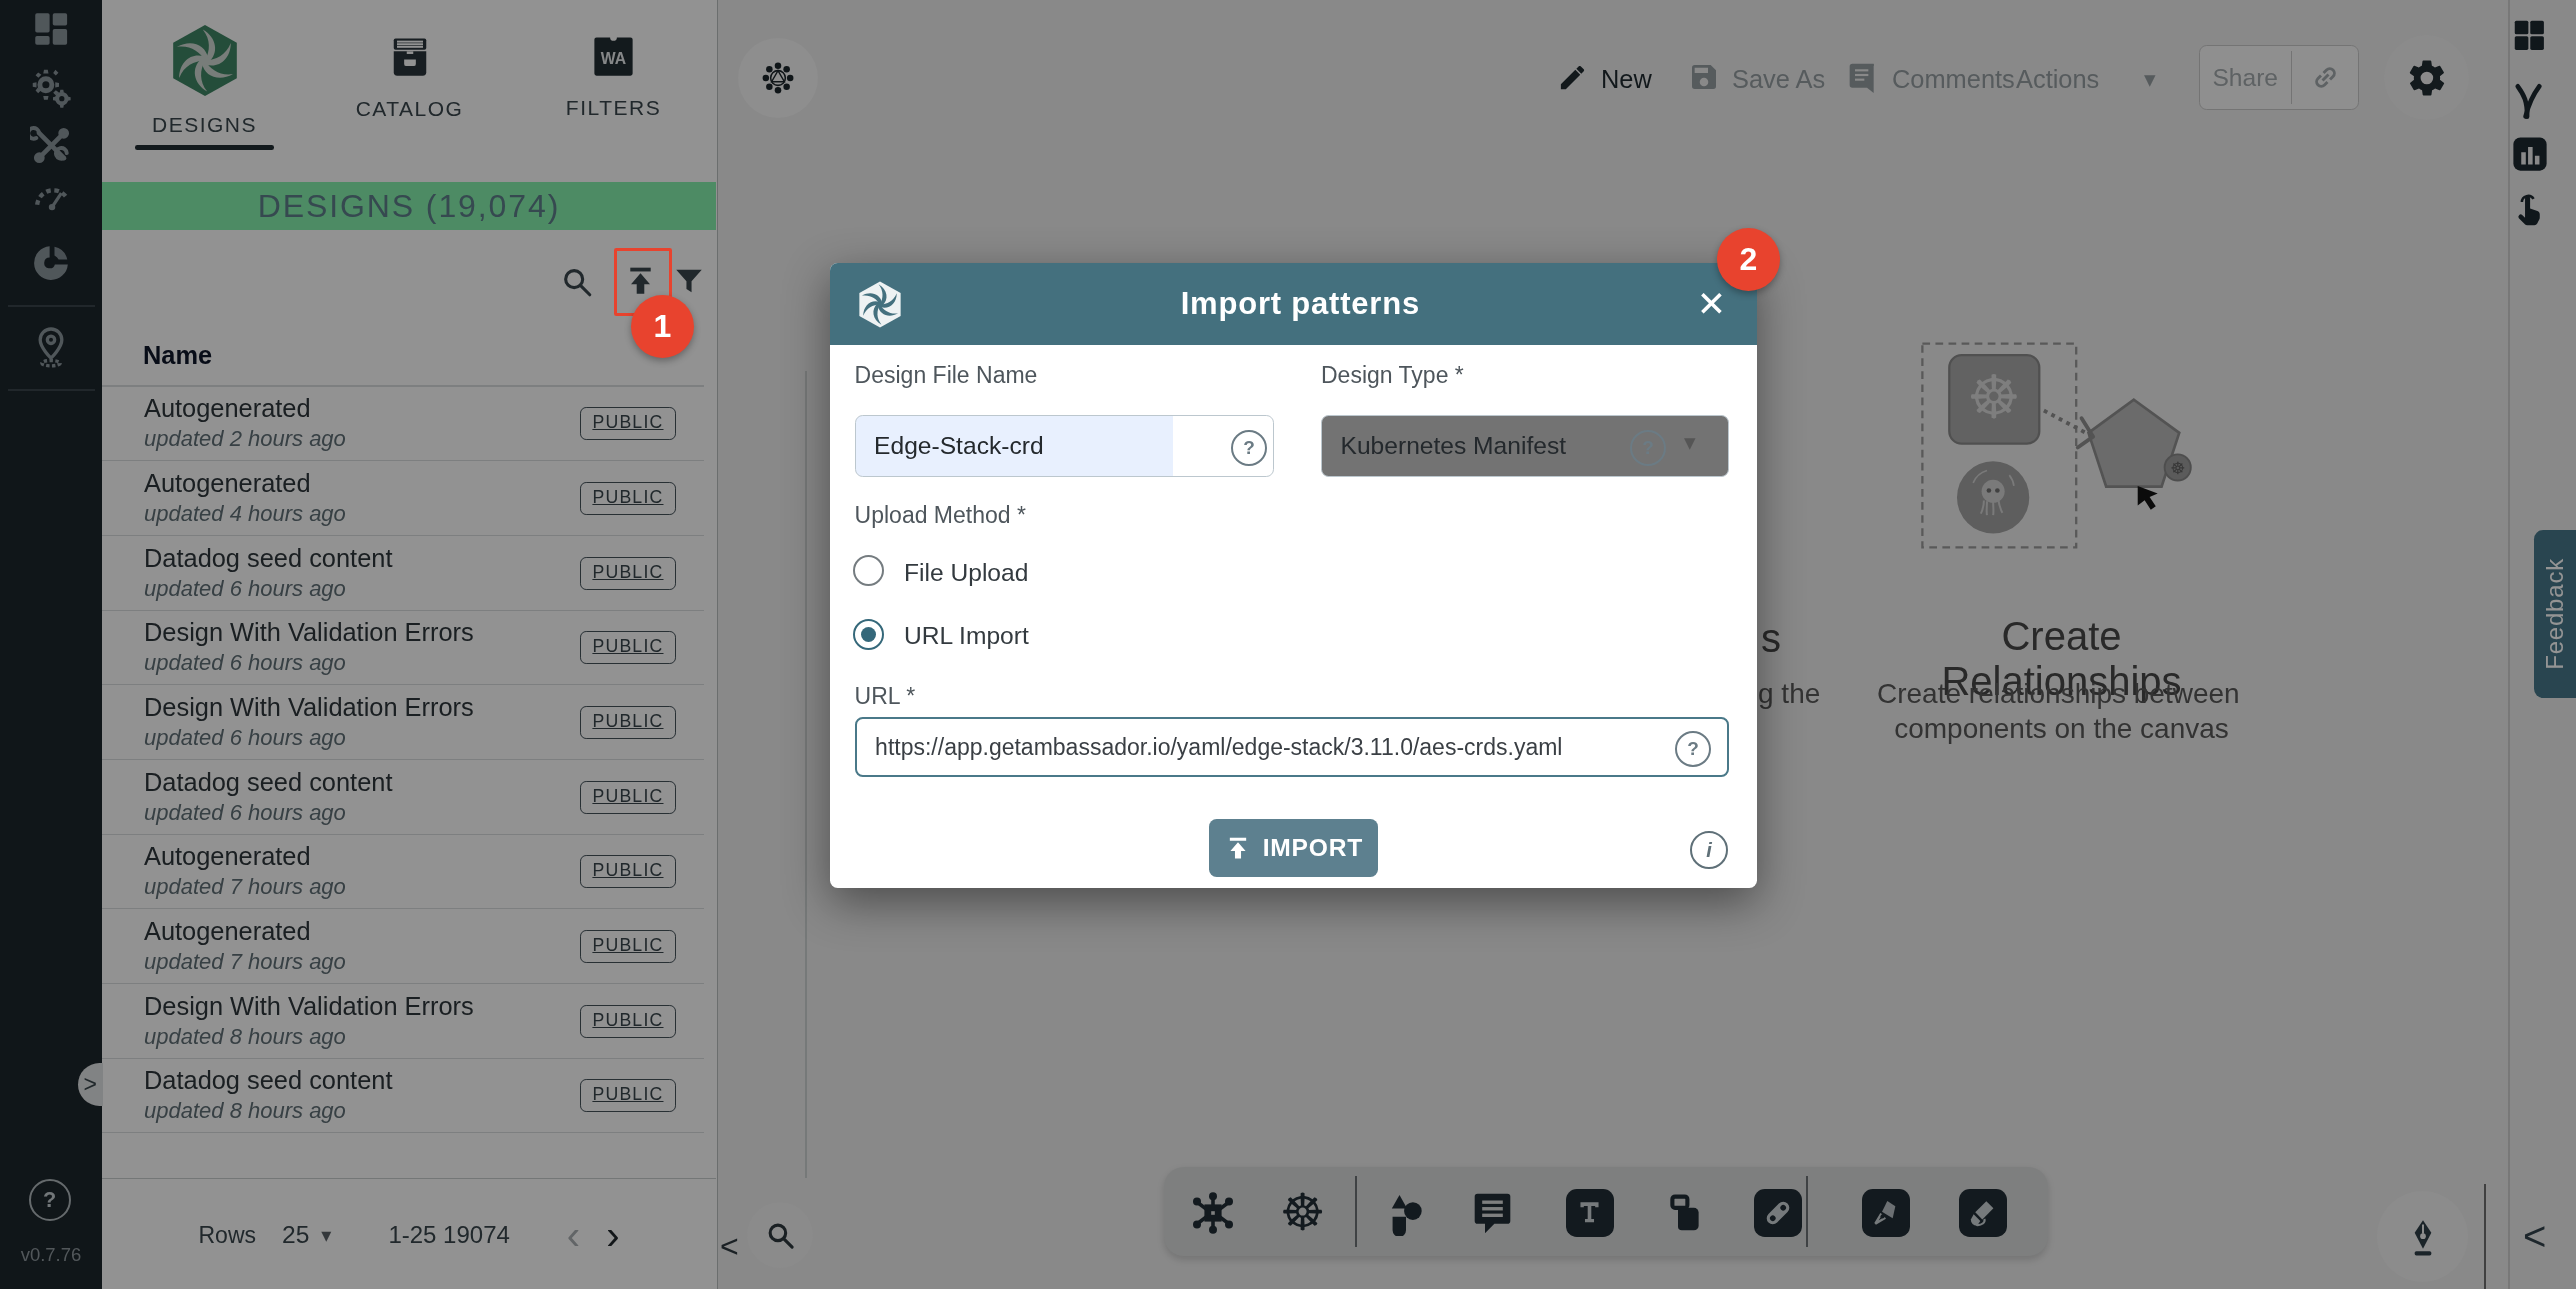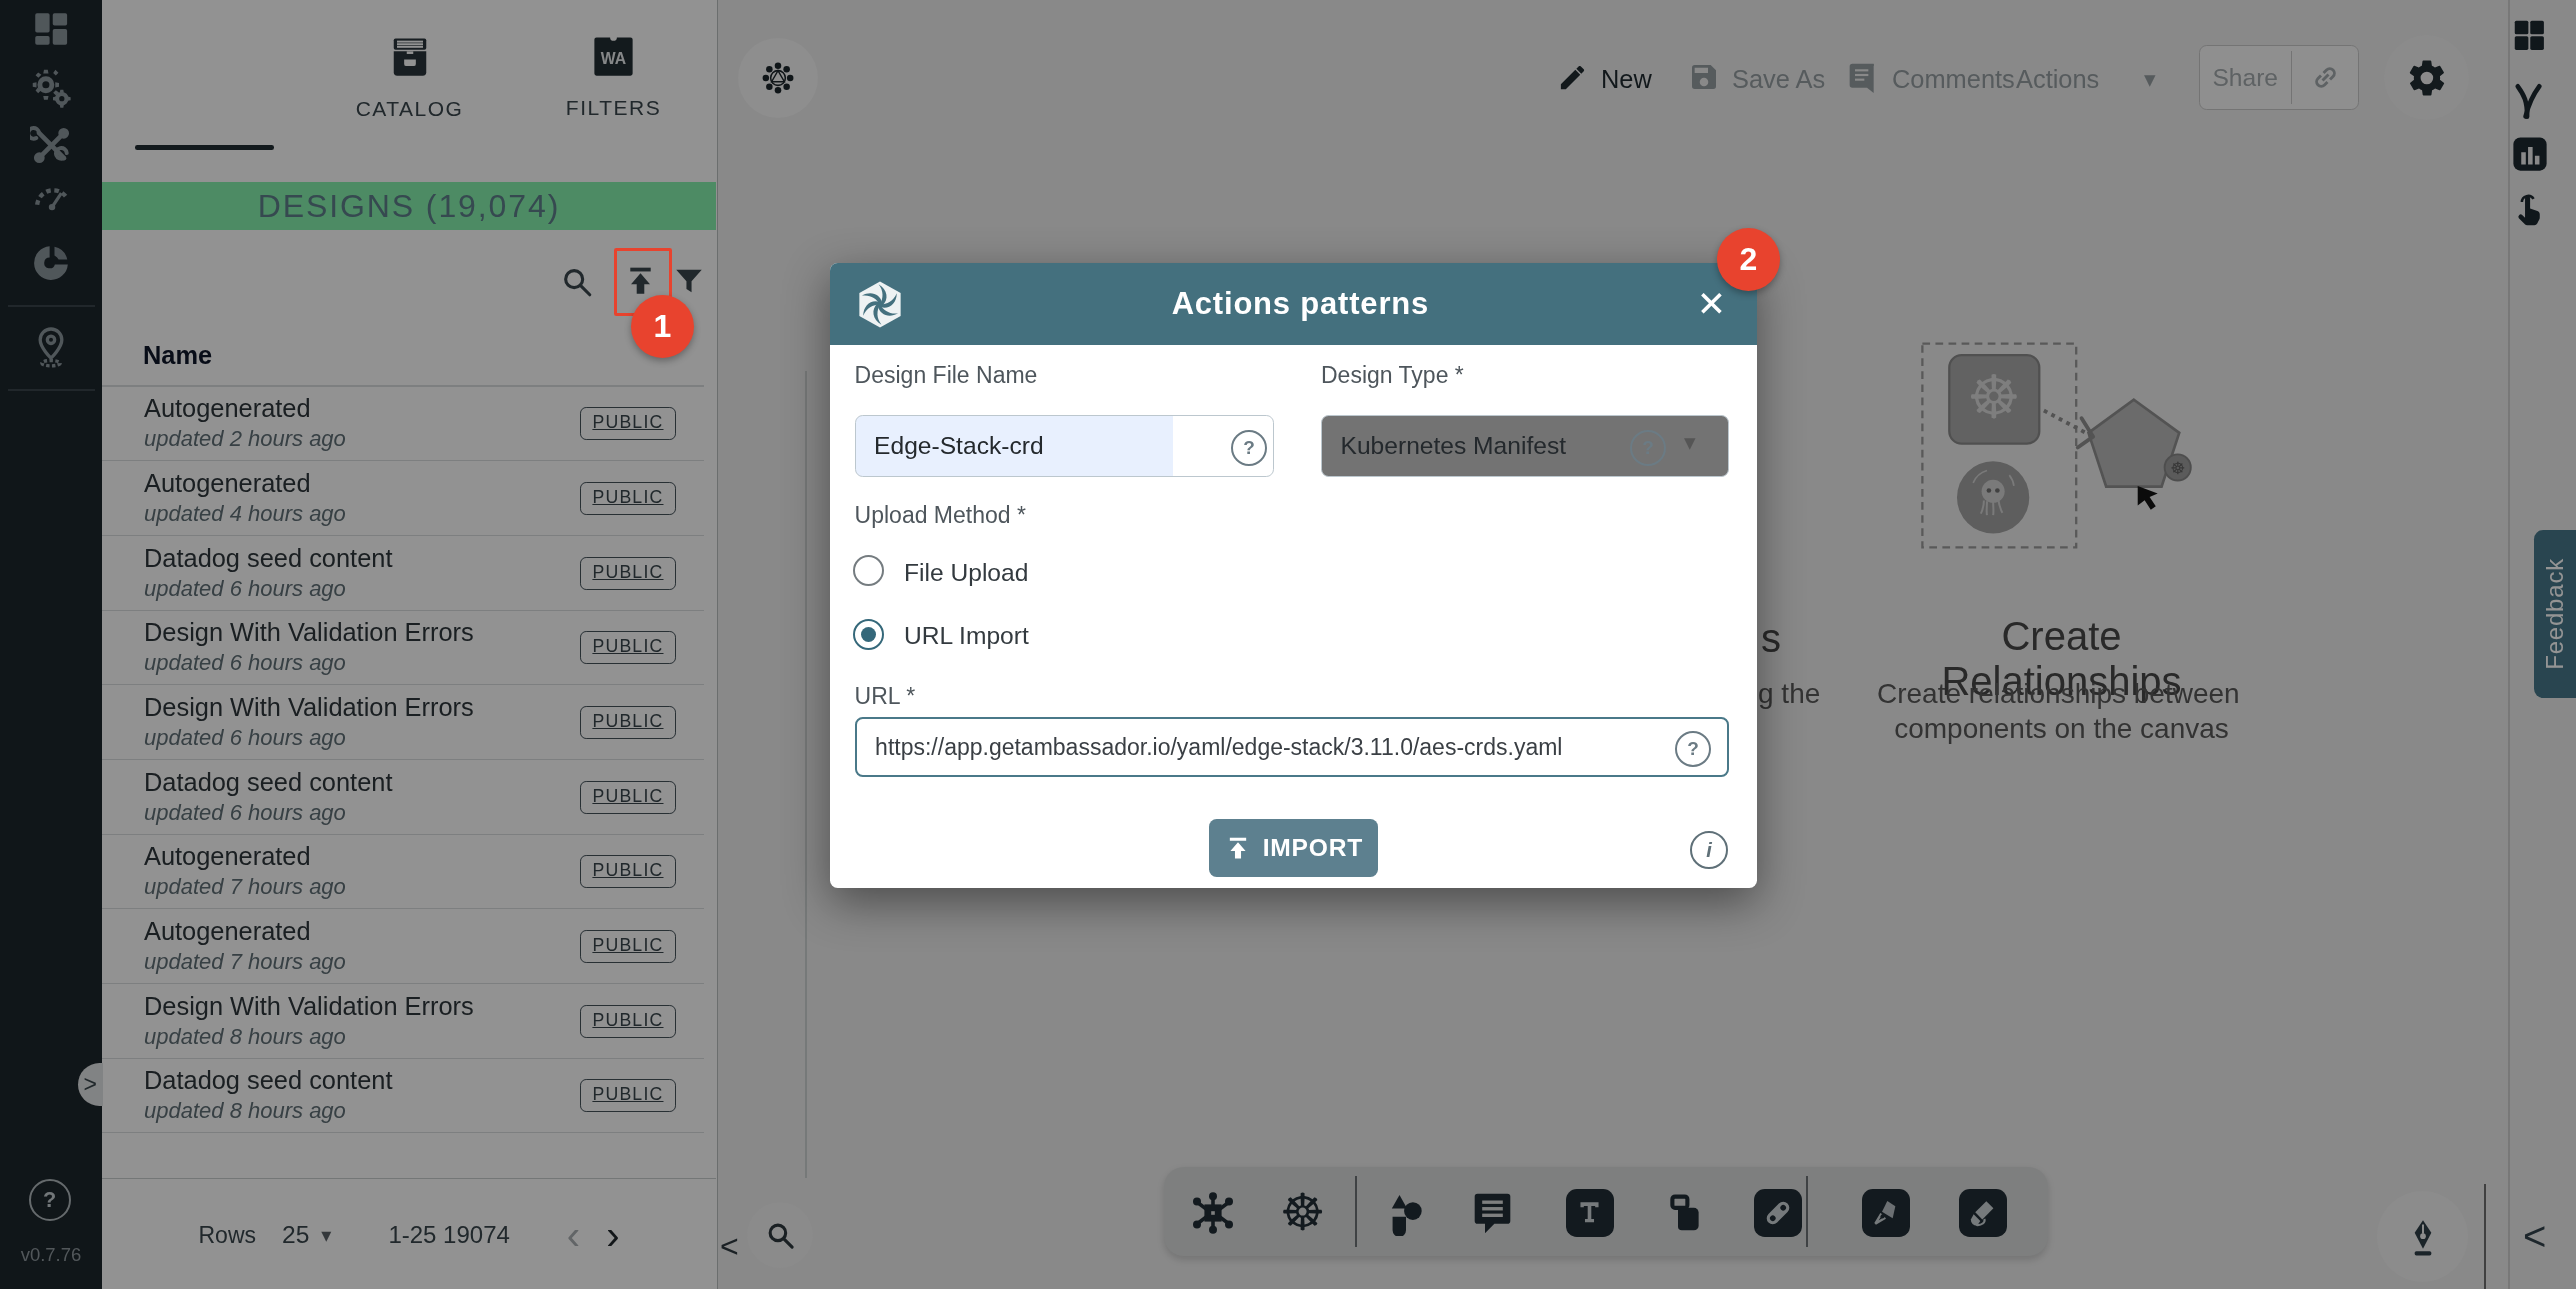--- a/index.html
+++ b/index.html
@@ -365,20 +365,37 @@
           <ellipse cx="12" cy="23" rx="5.5" ry="1.6" stroke-dasharray="2 1.4"></ellipse>
         </svg>
     </div>
     <div class="abs rail-hr" style="top:389px;"></div>
     <div class="abs ic help-circle" style="left:28.5px;top:1179px;">?</div>
     <div class="abs rail-version" style="top:1244px;">v0.7.76</div>
   </div>
 
   <div class="abs panel">
 
+    <div class="abs tab" style="left:0;">
+      <div class="ic" style="margin-top:21.6px;">
+        <svg width="74" height="77" viewBox="0 0 100 100">
+          <polygon points="50,2 93,26 93,74 50,98 7,74 7,26" fill="#3F8564"></polygon>
+          <g fill="#cfd8d2">
+            <path d="M50 50 C57 37 58 22 47 8 C66 19 69 40 55 52 Z"></path>
+            <path d="M50 50 C57 37 58 22 47 8 C66 19 69 40 55 52 Z" transform="rotate(60 50 50)"></path>
+            <path d="M50 50 C57 37 58 22 47 8 C66 19 69 40 55 52 Z" transform="rotate(120 50 50)"></path>
+            <path d="M50 50 C57 37 58 22 47 8 C66 19 69 40 55 52 Z" transform="rotate(180 50 50)"></path>
+            <path d="M50 50 C57 37 58 22 47 8 C66 19 69 40 55 52 Z" transform="rotate(240 50 50)"></path>
+            <path d="M50 50 C57 37 58 22 47 8 C66 19 69 40 55 52 Z" transform="rotate(300 50 50)"></path>
+          </g>
+          <circle cx="50" cy="50" r="6" fill="#cfd8d2"></circle>
+        </svg>
+      </div>
+      <div class="tab-label">DESIGNS</div>
+    </div>
     <div class="abs tab-underline"></div>
 
     <div class="abs tab" style="left:409px;">
       <div class="ic" style="margin-top:31px;">
         <svg width="51" height="51" viewBox="0 0 24 24">
             <path d="M4 3h6.4a1.6 1.6 0 0 0 3.2 0H20a1 1 0 0 1 1 1v16a1 1 0 0 1-1 1H4a1 1 0 0 1-1-1V4a1 1 0 0 1 1-1z" fill="#222d33"></path>
             <text x="12" y="15.6" text-anchor="middle" font-size="7.4" font-weight="bold" fill="#e6e9ea" font-family="Liberation Sans, sans-serif">WA</text>
           </svg>
       </div>
       <div class="tab-label">FILTERS</div>
@@ -500,21 +517,21 @@
             <path d="M50 50 C57 37 58 22 47 8 C66 19 69 40 55 52 Z"></path>
             <path d="M50 50 C57 37 58 22 47 8 C66 19 69 40 55 52 Z" transform="rotate(60 50 50)"></path>
             <path d="M50 50 C57 37 58 22 47 8 C66 19 69 40 55 52 Z" transform="rotate(120 50 50)"></path>
             <path d="M50 50 C57 37 58 22 47 8 C66 19 69 40 55 52 Z" transform="rotate(180 50 50)"></path>
             <path d="M50 50 C57 37 58 22 47 8 C66 19 69 40 55 52 Z" transform="rotate(240 50 50)"></path>
             <path d="M50 50 C57 37 58 22 47 8 C66 19 69 40 55 52 Z" transform="rotate(300 50 50)"></path>
           </g>
           <circle cx="50" cy="50" r="6" fill="#44707E"></circle>
         </svg>
       </div>
-      <div class="modal-title">Actions patterns</div>
+      <div class="modal-title">Import patterns</div>
       <div class="modal-close" style="margin-right:31px;">✕</div>
     </div>
 
     <div class="abs f-label" style="left:24.6px;top:99px;">Design File Name</div>
     <input class="abs f-input" type="text" style="left: 24.6px; top: 152px; width: 419px; height: 62px; border: 1.5px solid rgb(188, 199, 206); background: linear-gradient(90deg, rgb(232, 240, 254) 0px, rgb(232, 240, 254) 76%, rgb(255, 255, 255) 76%);" value="Edge-Stack-crd">
     <div class="abs ic q-circle" style="left:401px;top:167px;">?</div>
 
     <div class="abs f-label" style="left:491px;top:99px;">Design Type *</div>
     <div class="abs f-input ic" style="left:491px;top:152px;width:408px;height:62px;border:1.5px solid #bcc7ce;background:#737373;justify-content:flex-start;">
       <span>Kubernetes Manifest</span>

